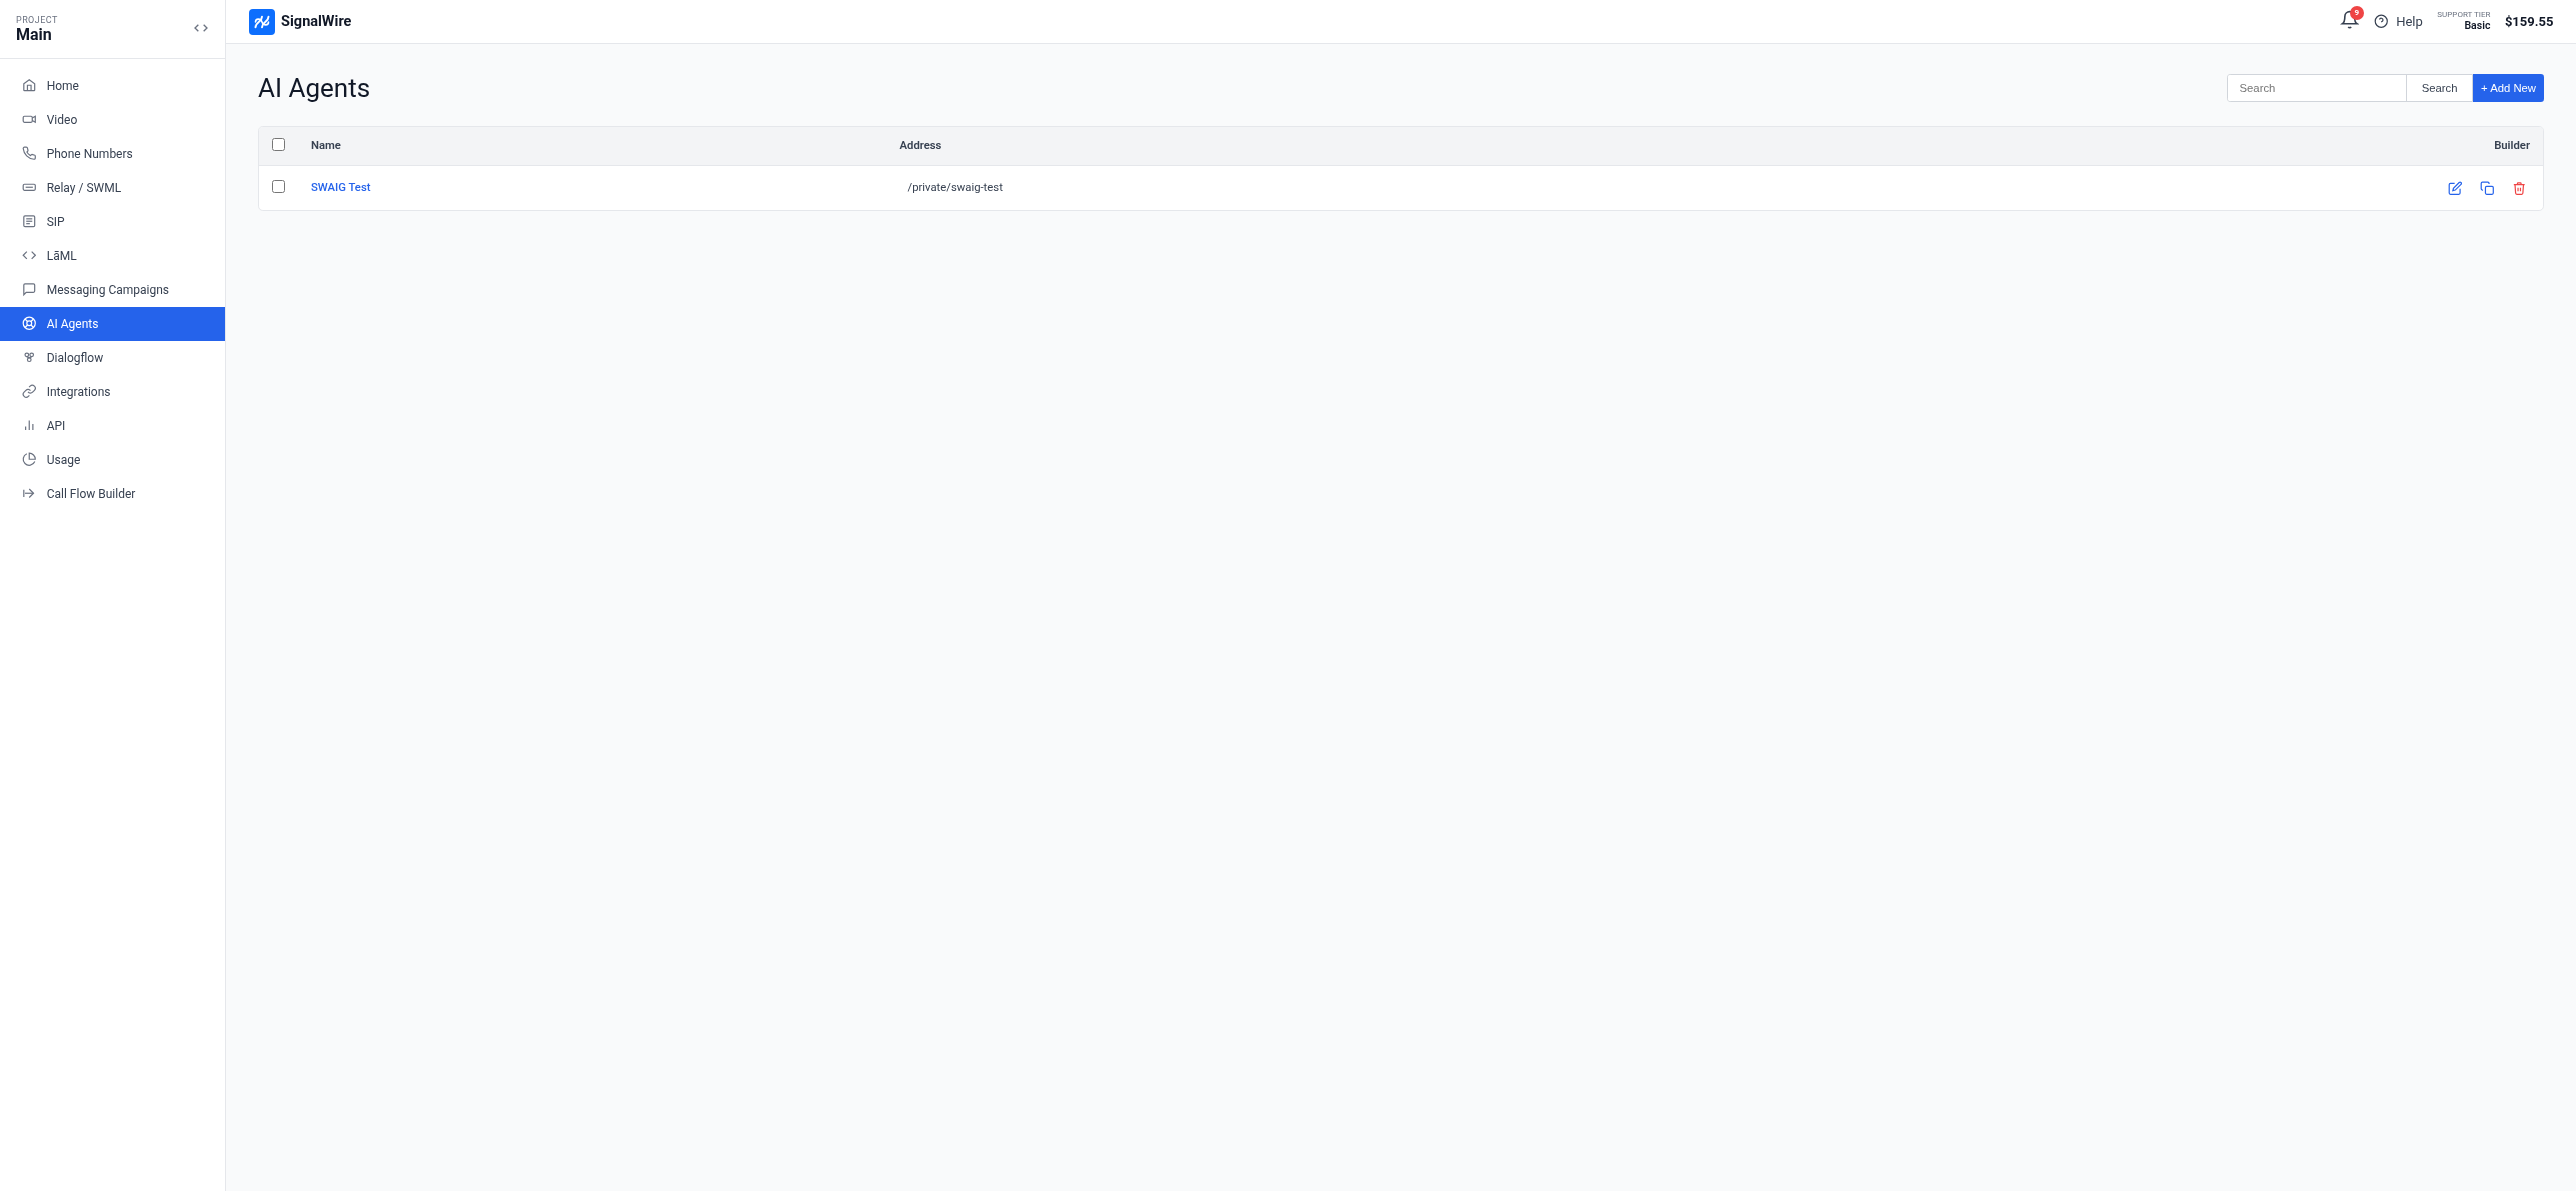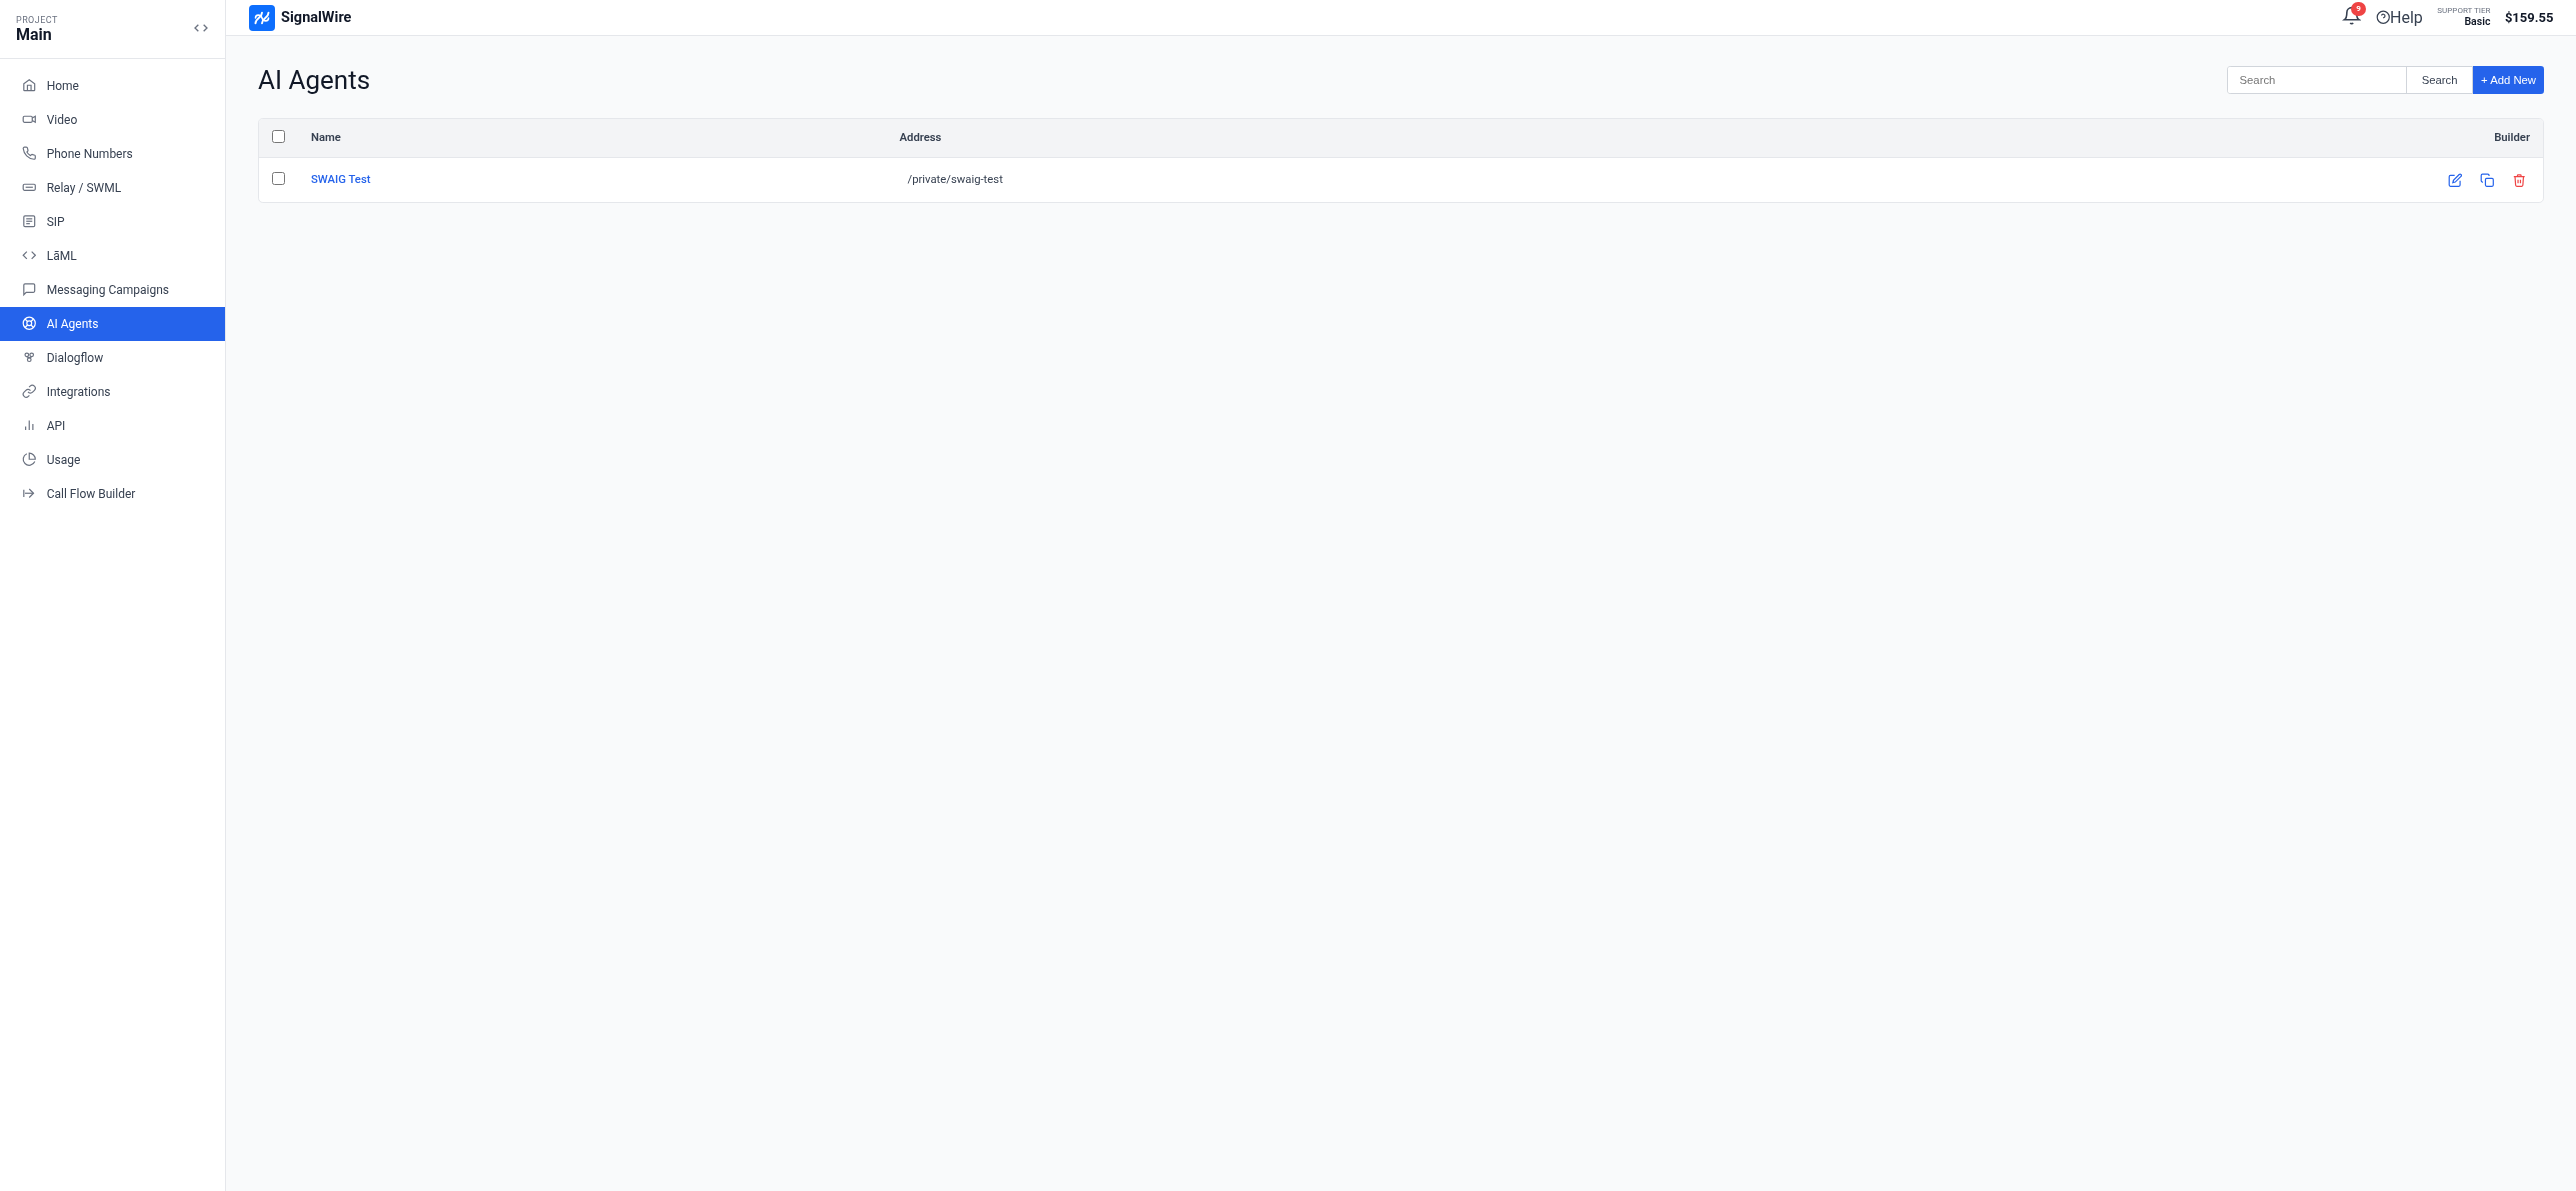--- a/index.html
+++ b/index.html
@@ -81,21 +81,21 @@
       overflow: hidden;
     }
 
     
     .topbar {
       background: #fff;
       border-bottom: 0.8px solid #e5e7eb;
       display: flex;
       align-items: center;
       padding: 0 22.6px;
-      height: 36px;
+      height: 44px;
       gap: 13px;
     }
     .topbar-logo {
       display: flex;
       align-items: center;
       gap: 6.5px;
       margin-right: auto;
     }
     .sw-logo-icon {
       width: 26px;
@@ -126,22 +126,22 @@
       border-radius: 50%;
       width: 14.5px;
       height: 14.5px;
       display: flex;
       align-items: center;
       justify-content: center;
     }
     .topbar-help {
       display: flex;
       align-items: center;
-      gap: 0;
-      font-size: 16px;
+      gap: 8px;
+      font-size: 13px;
       color: #374151;
       cursor: pointer;
     }
     .topbar-support {
       display: flex;
       flex-direction: column;
       align-items: flex-end;
       font-size: 9px;
       color: #6b7280;
     }

